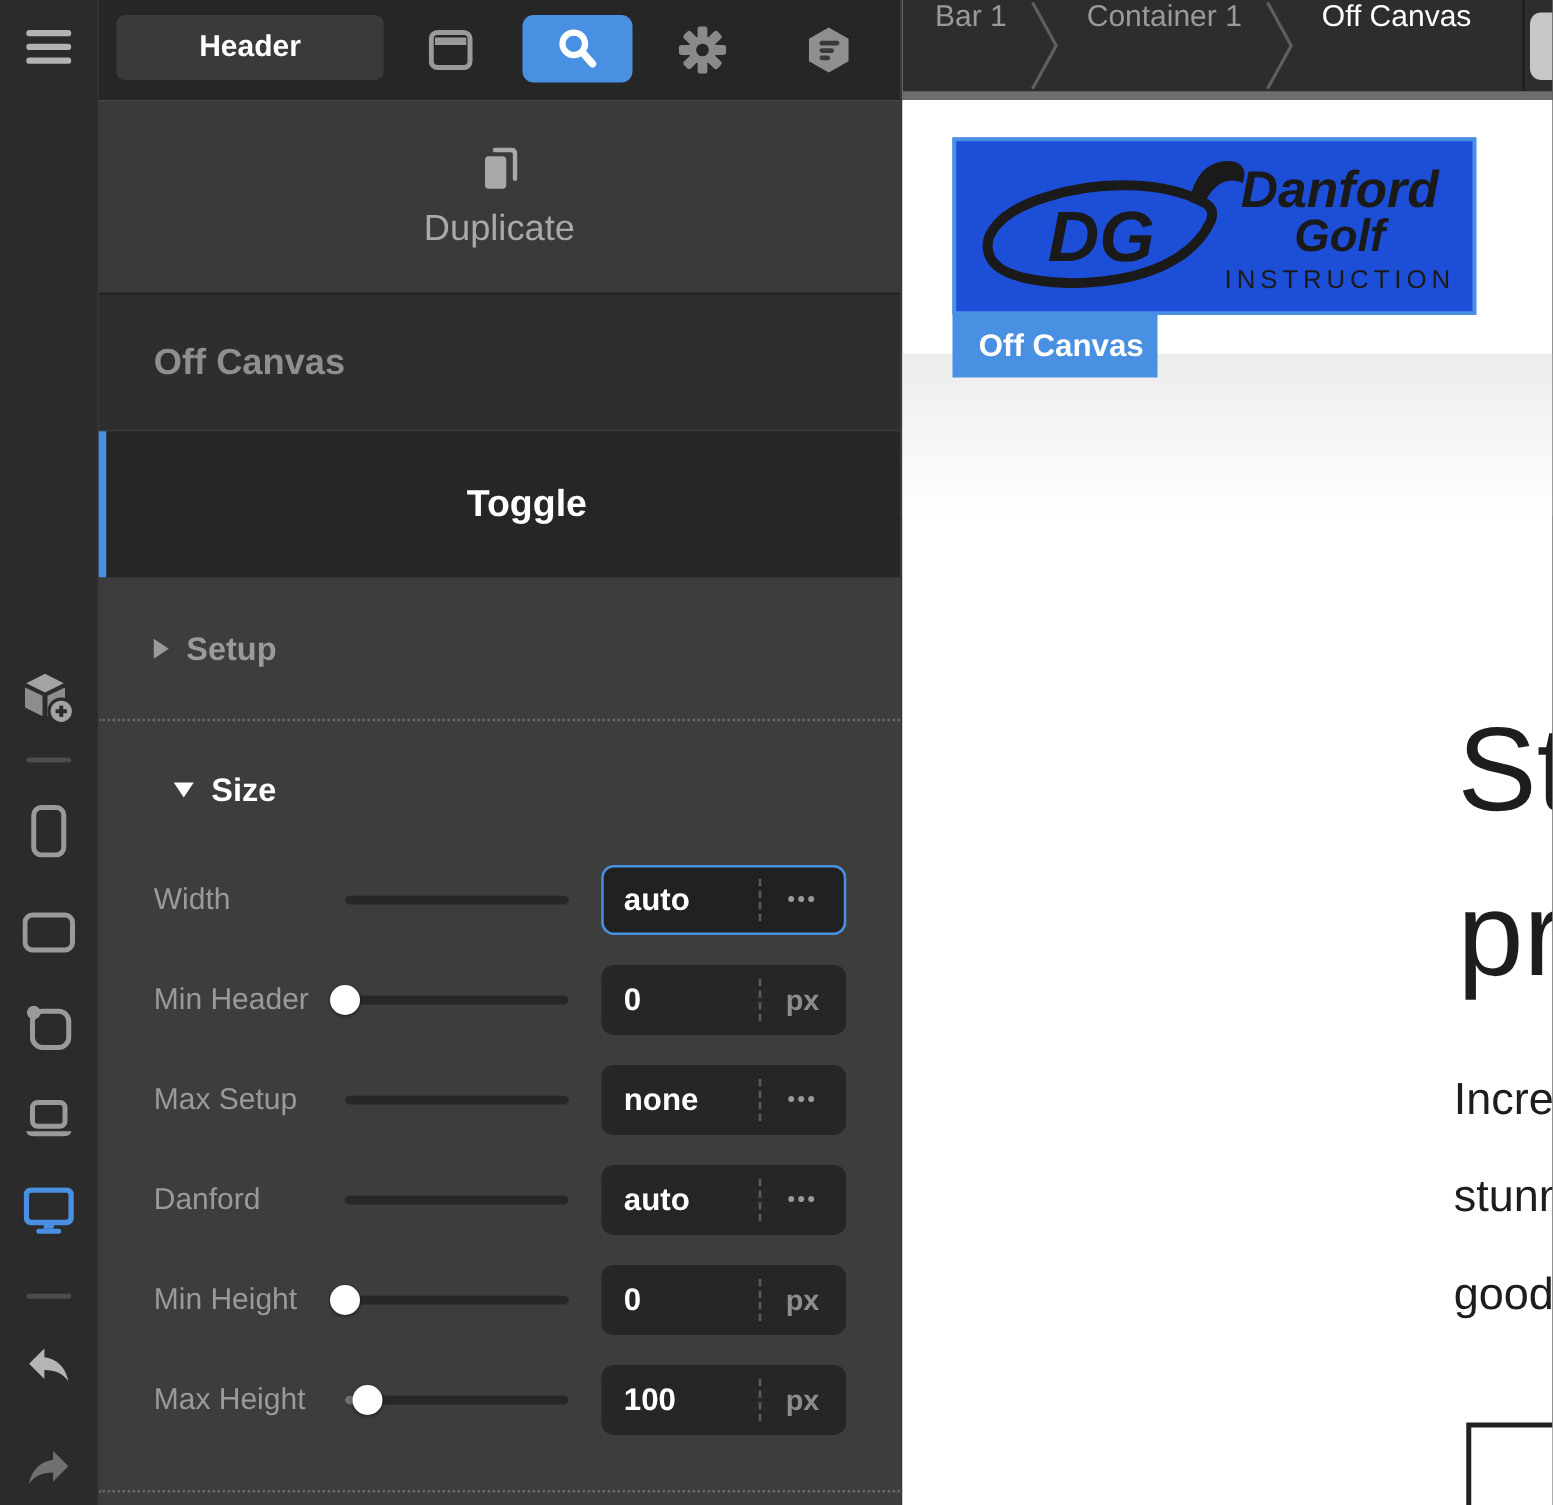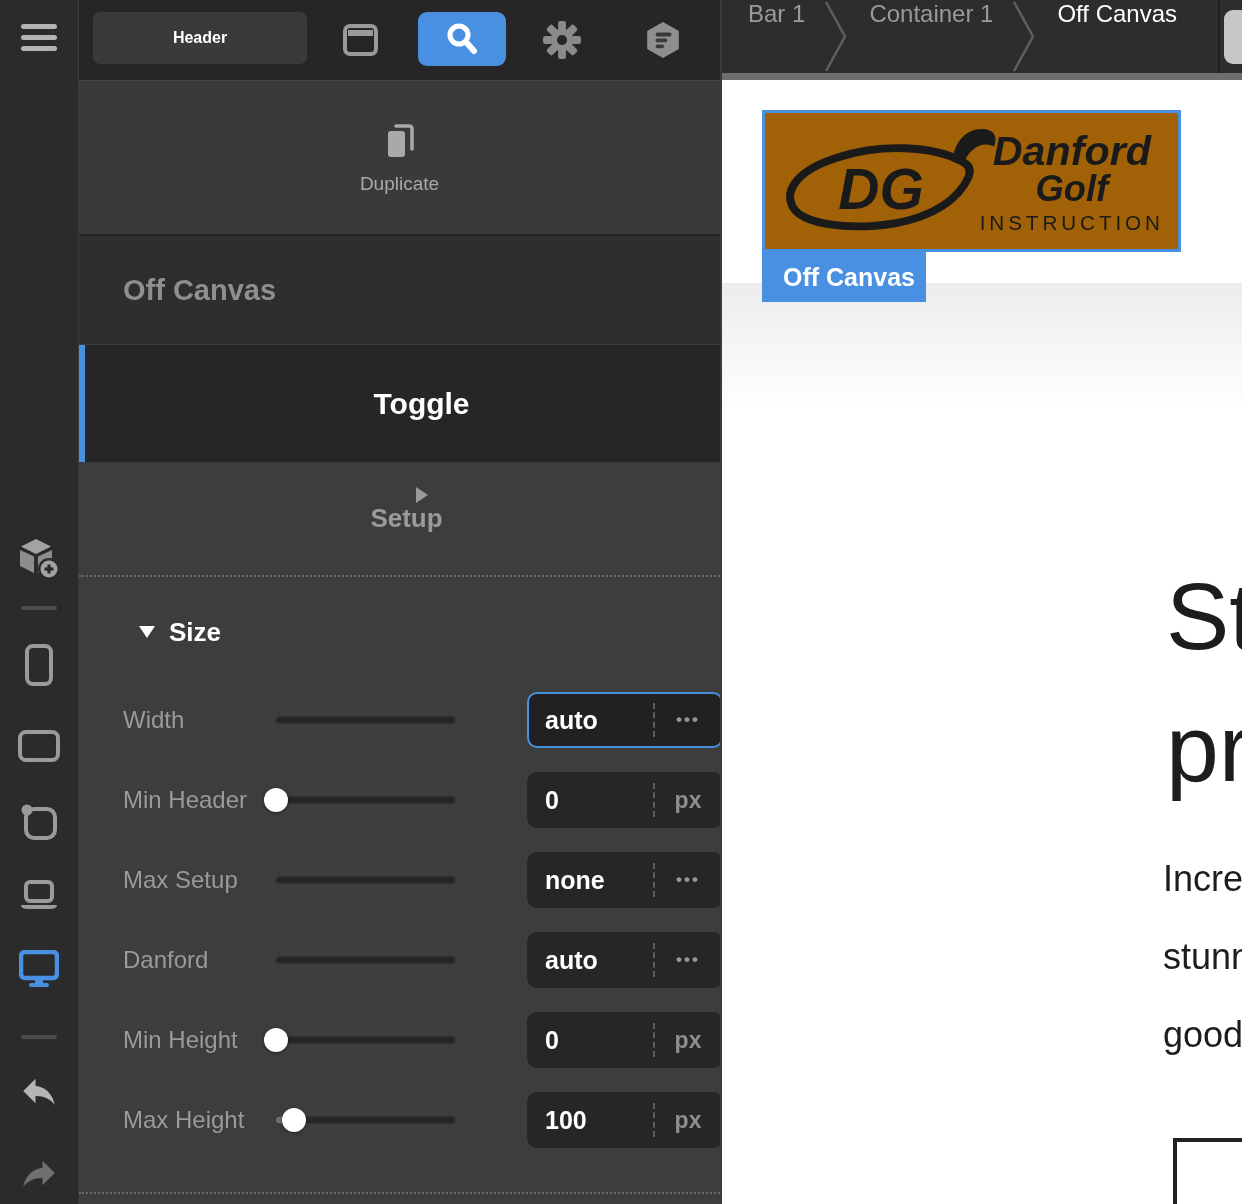--- a/index.html
+++ b/index.html
@@ -9,72 +9,72 @@
     -webkit-font-smoothing:antialiased;
   }
   
   #rail{position:absolute;left:0;top:0;width:78px;height:1204px;background:#2b2b2b;border-right:1px solid #3a3a3a;}
   .rail-ic{position:absolute;left:50%;transform:translateX(-50%);cursor:pointer;}
   .rail-div{position:absolute;left:50%;transform:translateX(-50%);width:36px;height:4px;border-radius:2px;background:#4c4c4c;}
   
   #panel{position:absolute;left:79px;top:0;width:641px;height:1204px;background:#3d3d3d;}
   #panel-topbar{position:absolute;left:0;top:0;width:641px;height:80px;background:#262626;border-bottom:1px solid #484848;}
   .hdr-btn{position:absolute;left:14px;top:12px;width:214px;height:52px;background:#3a3a3a;border-radius:7px;
-    color:#fff;font-size:16px;font-weight:bold;display:flex;align-items:center;justify-content:center;}
+    color:#fff;font-size:24px;font-weight:bold;display:flex;align-items:center;justify-content:center;}
   .tb-ic{position:absolute;top:50%;transform:translateY(-50%);}
   .search-btn{position:absolute;left:339px;top:12px;width:88px;height:54px;background:#4a90e2;border-radius:9px;
     display:flex;align-items:center;justify-content:center;}
   
   #actions{position:absolute;left:0;top:81px;width:641px;height:153px;display:flex;background:#3a3a3a;border-bottom:2px solid #242424;}
   .action{flex:1;display:flex;flex-direction:column;align-items:center;justify-content:center;gap:14px;color:#a9a9a9;
-    font-size:19px;cursor:pointer;}
+    font-size:29px;cursor:pointer;}
   .action + .action{border-left:2px solid #242424;}
   
   #insp-title{position:absolute;left:0;top:236px;width:641px;height:108px;background:#2e2e2e;border-bottom:1px solid #3e3e3e;
     display:flex;align-items:center;}
   #insp-title span{margin-left:44px;color:#8f8f8f;font-size:29px;font-weight:bold;}
   #toggle-row{position:absolute;left:0;top:345px;width:635px;height:117px;background:#262626;border-left:6px solid #4a90e2;
     display:flex;align-items:center;cursor:pointer;justify-content:center;}
   #toggle-row span{margin-left:38px;color:#fff;font-size:30px;font-weight:bold;}
   
   #settings{position:absolute;left:0;top:462px;width:641px;height:742px;background:#3d3d3d;}
   .sec-head{position:absolute;left:0;width:641px;height:64px;display:flex;align-items:center;cursor:pointer;}
   .tri-right{width:0;height:0;border-left:12px solid #9a9a9a;border-top:8px solid transparent;border-bottom:8px solid transparent;margin-left:44px;}
   .tri-down{width:0;height:0;border-top:12px solid #fff;border-left:8px solid transparent;border-right:8px solid transparent;margin-left:42px;}
   .sec-head .lbl{margin-left:14px;font-size:26px;font-weight:bold;}
-  #setup-head{top:25px;flex-direction:column;}  #setup-head .lbl{color:#9a9a9a;}
+  #setup-head{top:25px;}  #setup-head .lbl{color:#9a9a9a;}
   #size-head{top:138px;padding-left:18px;}  #size-head .lbl{color:#fff;}
   .dotted{position:absolute;left:0;width:641px;border-top:2px dotted #8d8d8d;opacity:.55;}
   
   #rows{position:absolute;left:0;top:218px;width:641px;}
   .crow{position:relative;height:80px;}
   .crow .clabel{position:absolute;left:44px;top:50%;transform:translateY(-50%);color:#9a9a9a;font-size:24px;}
   .slider{position:absolute;left:197px;top:50%;transform:translateY(-50%);width:179px;height:24px;cursor:pointer;}
   .track{position:absolute;left:0;top:50%;transform:translateY(-50%);width:100%;height:7px;border-radius:4px;background:#272727;}
   .fill{position:absolute;left:0;top:50%;transform:translateY(-50%);height:7px;border-radius:4px;background:#707070;}
   .thumb{position:absolute;top:50%;transform:translateY(-50%);width:24px;height:24px;border-radius:50%;background:#fff;box-shadow:0 1px 3px rgba(0,0,0,.5);}
   .ibox{position:absolute;left:402px;top:50%;transform:translateY(-50%);width:196px;height:56px;background:#262626;
-    border:2px solid transparent;border-radius:10px;box-sizing:border-box;display:flex;align-items:center;cursor:text;margin-left:46px;}
+    border:2px solid transparent;border-radius:10px;box-sizing:border-box;display:flex;align-items:center;cursor:text;}
   .ibox.focused{border-color:#4a90e2;background:#212121;}
   .ibox .val{margin-left:16px;color:#fff;font-size:25px;font-weight:bold;}
   .ibox .sep{position:absolute;left:124px;top:9px;bottom:9px;border-left:2px dashed #5c5c5c;}
   .ibox .unit{position:absolute;left:126px;right:0;text-align:center;color:#8e8e8e;font-size:23px;font-weight:bold;}
   .ibox .unit.dots{font-size:17px;letter-spacing:2px;color:#999;}
   
   #canvas{position:absolute;left:720px;top:0;width:522px;height:1204px;background:#fff;border-left:2px solid #3a3a3a;box-sizing:border-box;}
   #crumbbar{position:absolute;left:0;top:0;width:520px;height:73px;background:#2d2d2d;border-bottom:7px solid #6e6e6e;
     display:flex;align-items:flex-start;overflow:hidden;}
   .crumb{font-size:24px;font-weight:500;color:#9a9a9a;white-space:nowrap;cursor:pointer;}
   .crumb.active{color:#fff;}
   .crumb-sep{margin:0 0;flex:0 0 auto;}
   #crumb-enddiv{position:absolute;right:22px;top:0;height:73px;border-left:2px solid #1f1f1f;}
   #crumb-endbtn{position:absolute;right:-10px;top:10px;width:28px;height:54px;background:#c7c7c7;border-radius:9px;}
   #page{position:absolute;left:0;top:80px;width:520px;height:1124px;background:#fff;overflow:hidden;}
   #hdr-grad{position:absolute;left:0;top:203px;width:520px;height:130px;background:linear-gradient(#ececec,#ffffff);}
-  #logo-el{position:absolute;left:40px;top:30px;width:419px;height:142px;background:#a16207;border:3px solid #4a90e2;box-sizing:border-box;cursor:pointer;}
+  #logo-el{position:absolute;left:40px;top:30px;width:419px;height:142px;background:#1d4ed8;border:3px solid #4a90e2;box-sizing:border-box;cursor:pointer;}
   #sel-label{position:absolute;left:40px;top:172px;width:164px;height:50px;background:#4a90e2;display:flex;align-items:center;}
   #sel-label span{margin-left:21px;color:#fff;font-size:25px;font-weight:bold;}
   #heading{position:absolute;left:444px;top:470px;width:400px;font-size:95px;line-height:132px;color:#1d1d1d;white-space:nowrap;}
   #paragraph{position:absolute;left:441px;top:760px;width:400px;font-size:36px;line-height:78px;color:#1d1d1d;white-space:nowrap;}
   #outline-box{position:absolute;left:451px;top:1058px;width:300px;height:300px;border:4px solid #222;background:#fff;}
 </style>
 </head>
 <body>
 
 <div id="rail">

